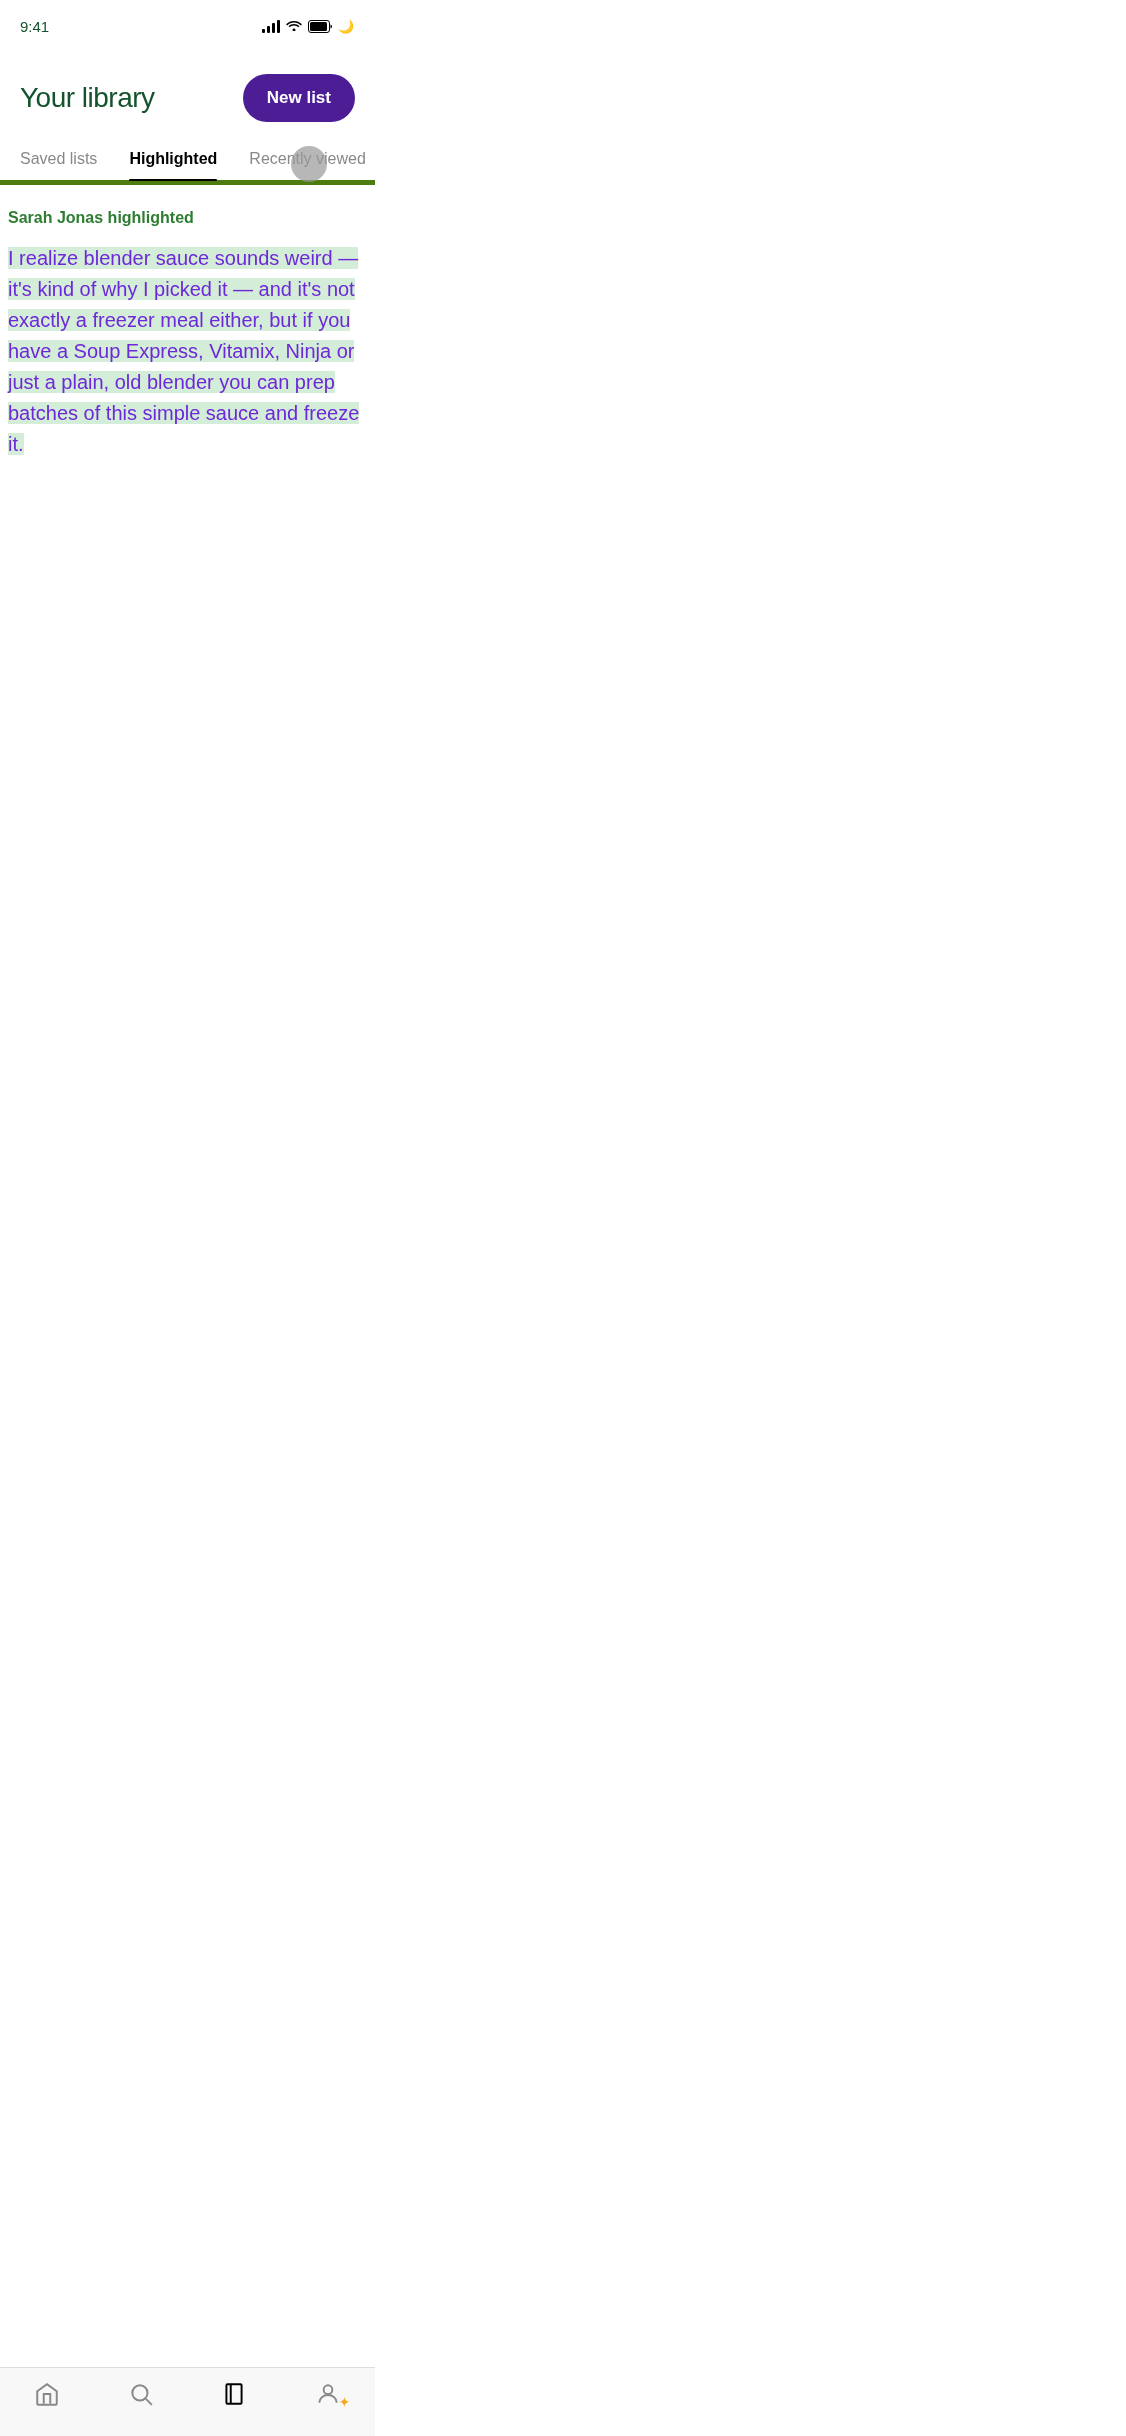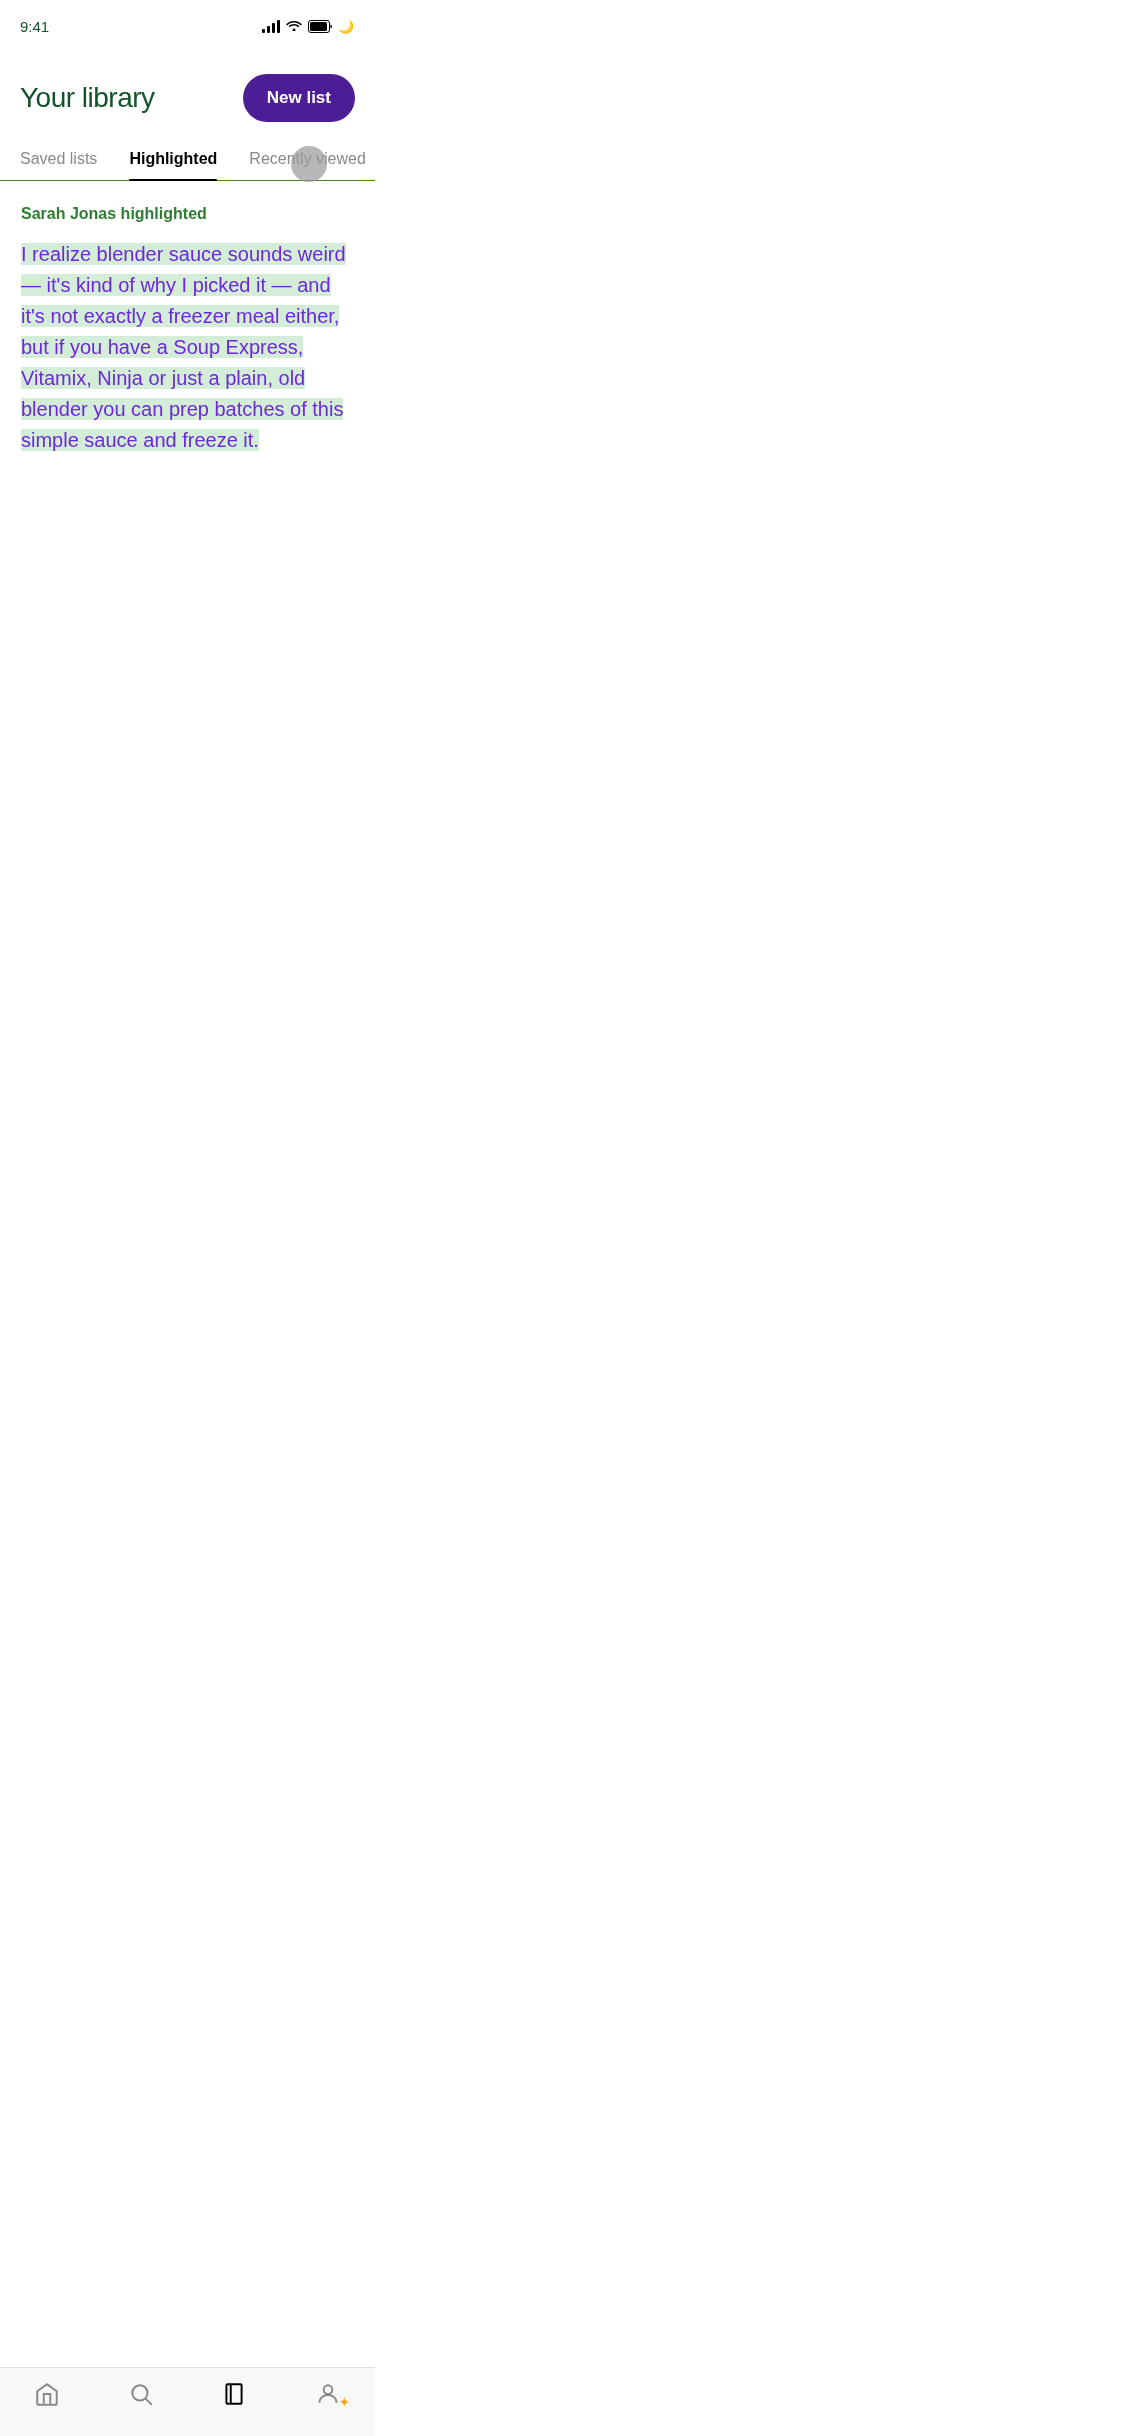--- a/index.html
+++ b/index.html
@@ -79,21 +79,21 @@
       padding: 14px 24px;
       font-size: 17px;
       font-weight: 600;
       cursor: pointer;
     }
 
     
     .tabs-container {
       display: flex;
       align-items: center;
-      border-bottom: 1px solid #4d7c0f;
+      border-bottom: 5px solid #4d7c0f;
       padding: 0 4px;
       position: relative;
     }
 
     .tab {
       padding: 12px 16px;
       font-size: 16px;
       color: #888;
       cursor: pointer;
       white-space: nowrap;
@@ -124,21 +124,21 @@
       width: 36px;
       height: 36px;
       background: #999;
       border-radius: 50%;
       opacity: 0.7;
       z-index: 10;
     }
 
     
     .content {
-      padding: 24px 21px;
+      padding: 24px 8px;
     }
 
     .highlighter-name {
       font-size: 16px;
       font-weight: 600;
       color: #2e7d32;
       margin-bottom: 16px;
     }
 
     .highlight-block {

